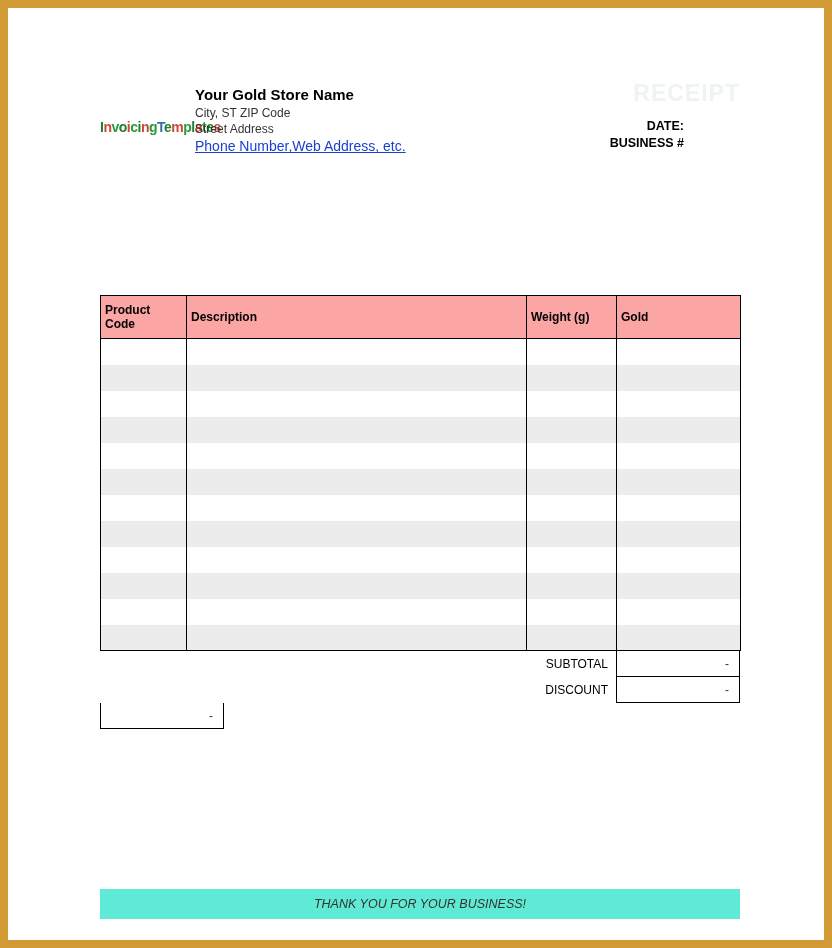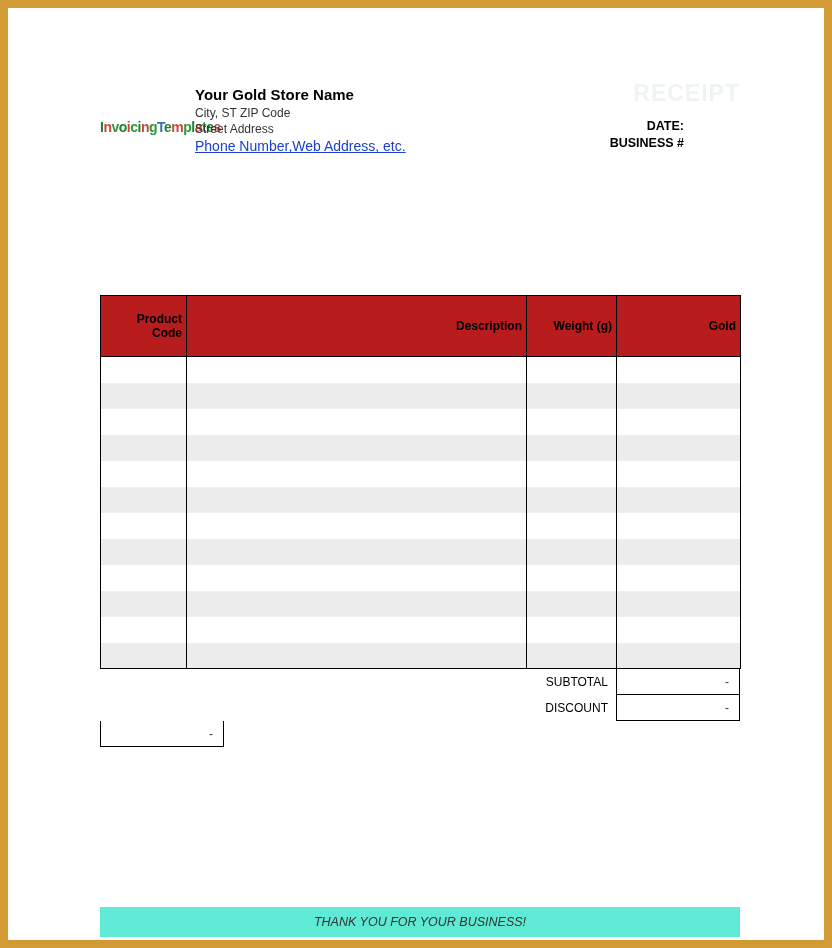--- a/index.html
+++ b/index.html
@@ -84,27 +84,27 @@
   .table-wrap {
     margin-top: 140px;
     width: 640px;
   }
   table.items {
     width: 100%;
     border-collapse: collapse;
     table-layout: fixed;
   }
   table.items th {
-    background: #b91c1c;
+    background: #fca5a5;
     border: 1px solid #000;
     font-size: 12px;
     font-weight: bold;
     color: #000;
-    padding: 16px 4px;
-    text-align: right;
+    padding: 7px 4px;
+    text-align: left;
     height: 26px;
   }
   table.items td {
     border-left: 1px solid #000;
     border-right: 1px solid #000;
     height: 26px;
     font-size: 12px;
     padding: 0 4px;
   }
   table.items tr.alt td {

